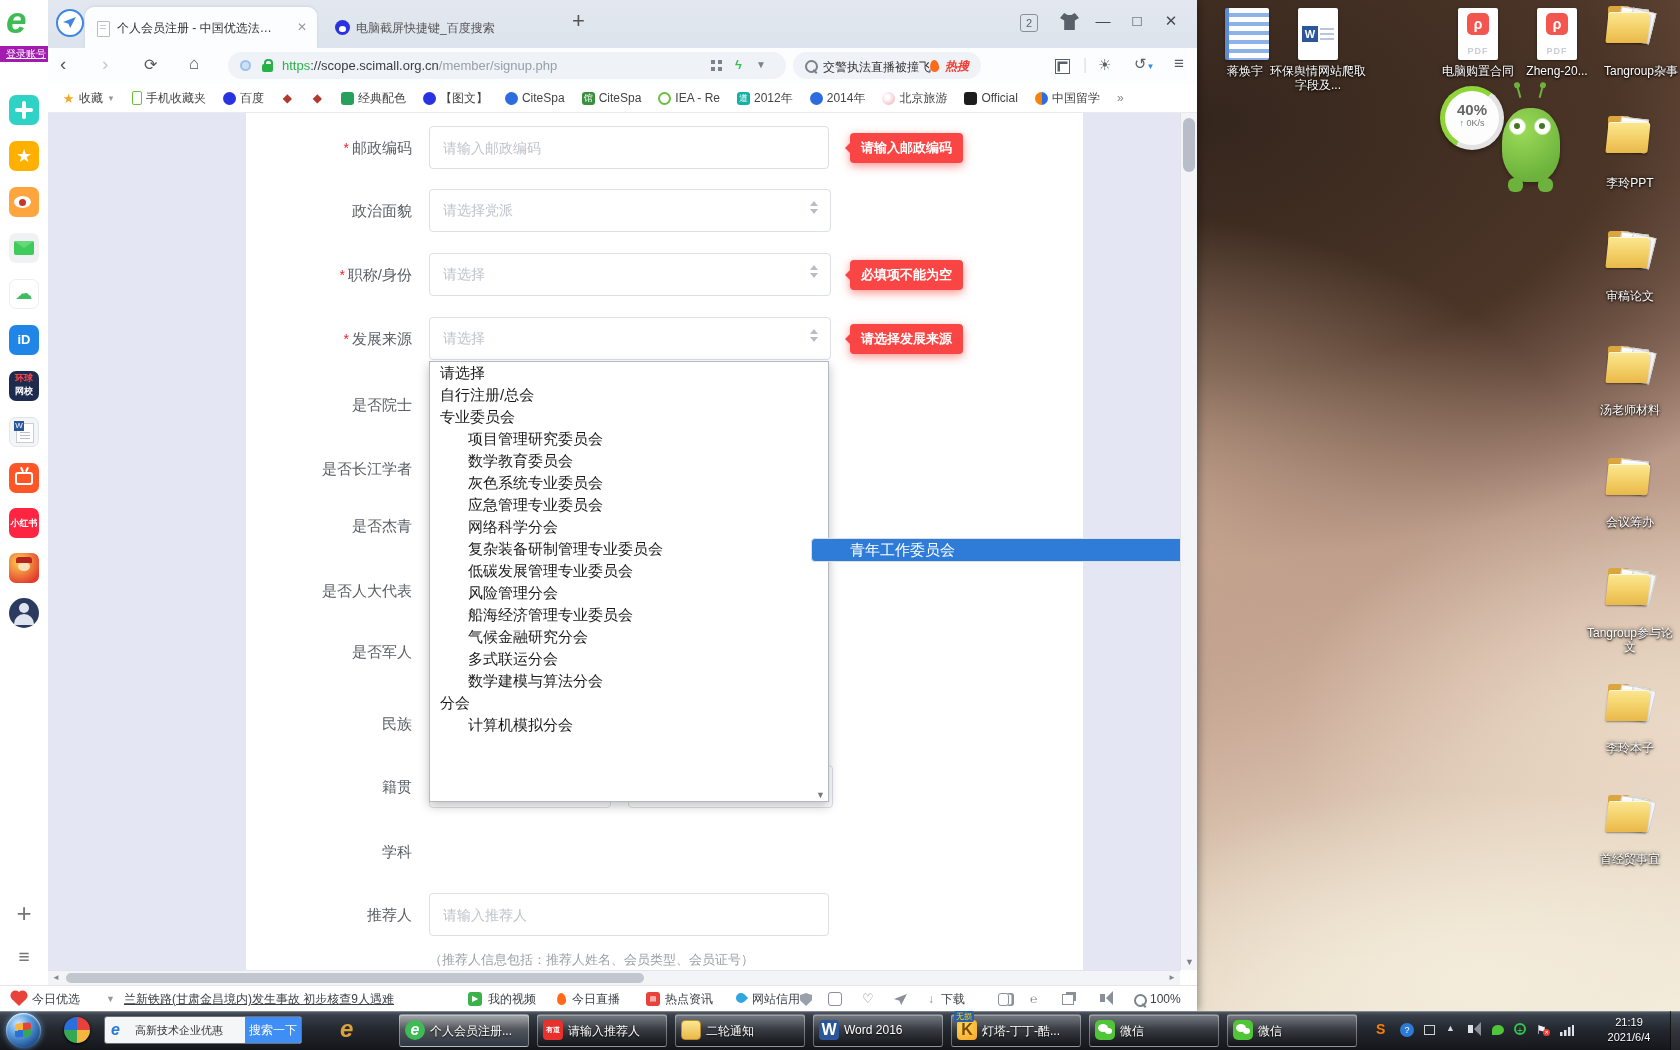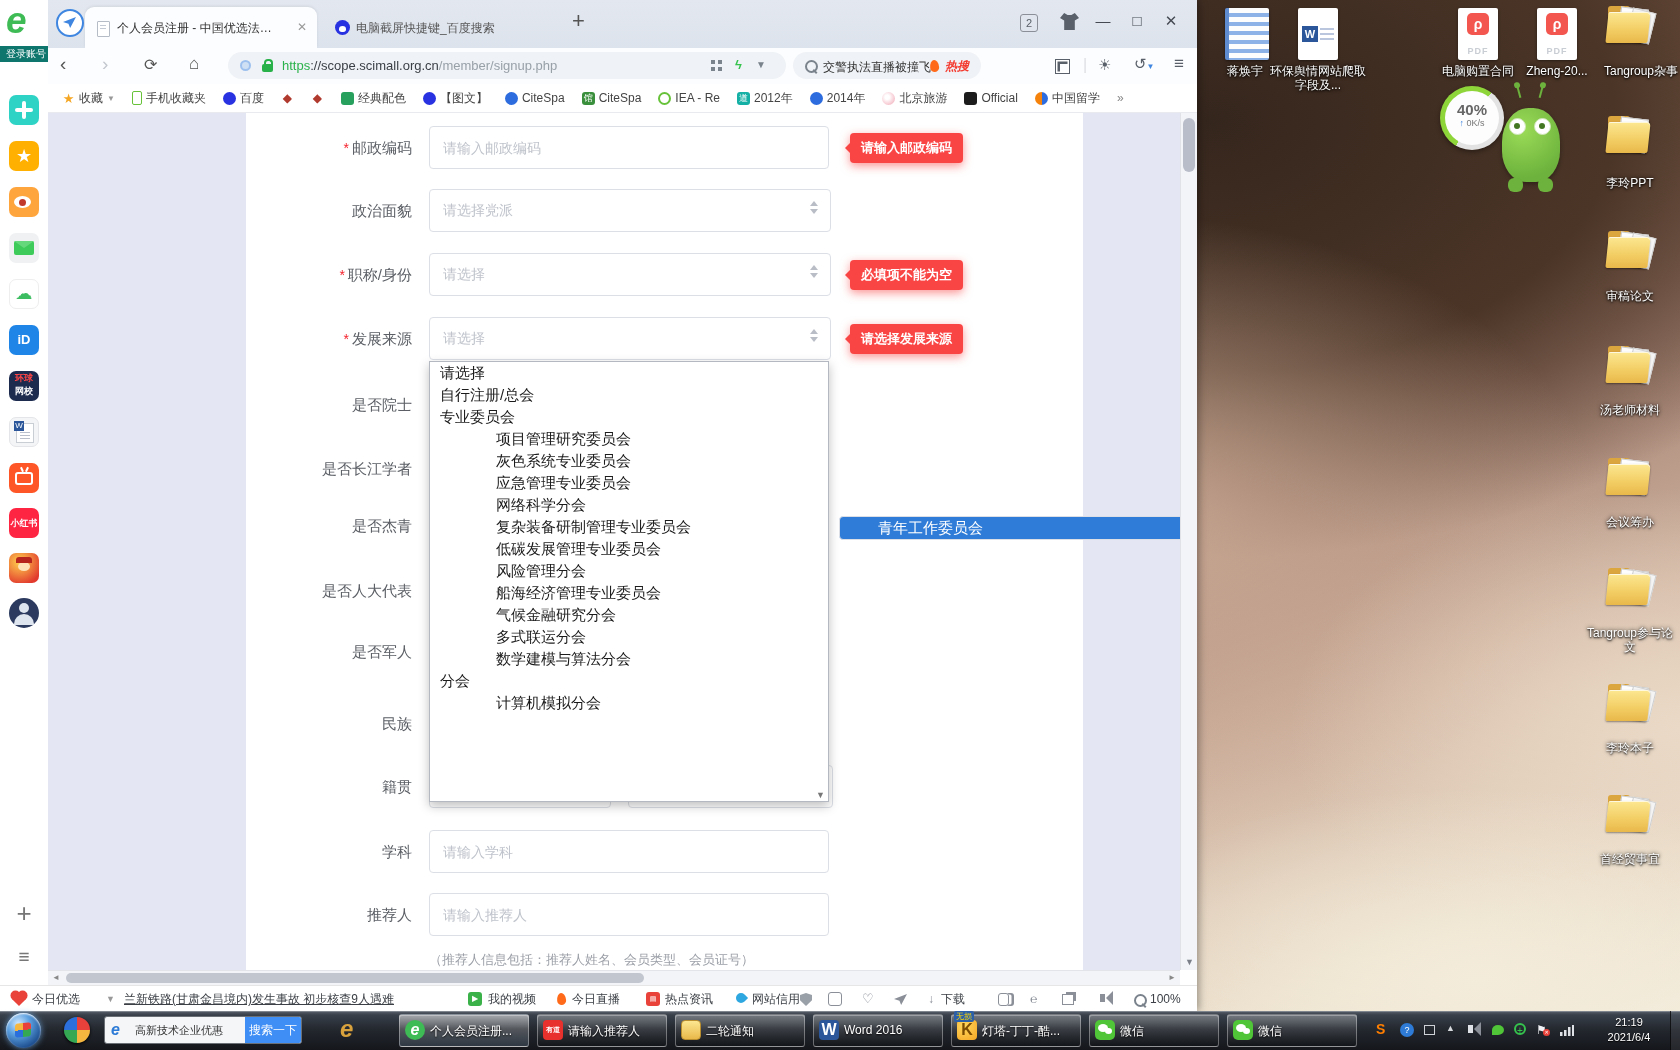--- a/index.html
+++ b/index.html
@@ -101,21 +101,21 @@
   .sel .ph{position:absolute;left:13px;top:0;line-height:41px;font-size:14px;color:#bfc3cb;}
   .stp{position:absolute;right:12px;top:11px;width:8px;}
   .stp i{display:block;width:0;height:0;border-left:4px solid transparent;border-right:4px solid transparent;}
   .stp .up{border-bottom:5px solid #b9bdc5;margin-bottom:3px;} .stp .dn{border-top:5px solid #b9bdc5;}
   .tip{position:absolute;left:802px;height:30px;line-height:30px;padding:0 11px;background:#fa4545;border-radius:4px;
     color:#fff;font-size:13px;font-weight:bold;white-space:nowrap;box-shadow:0 3px 10px rgba(250,60,60,.55);}
   .tip::before{content:"";position:absolute;left:-5px;top:10px;border-top:5px solid transparent;border-bottom:5px solid transparent;border-right:5px solid #fa4545;}
   #dropdown{position:absolute;left:381px;top:248px;width:400px;height:441px;background:#fff;border:1px solid #b4b8c0;
     box-shadow:0 4px 10px rgba(0,0,0,.25);box-sizing:border-box;z-index:5;}
   .dd{height:22px;line-height:22px;font-size:15px;color:#1b1b1b;padding-left:10px;white-space:nowrap;}
-  .dd.sub{padding-left:38px;margin-left:28px;}
+  .dd.sub{padding-left:38px;}
   .dd.grp{font-weight:normal;}
   .dd.sel{background:#2f7cd8;color:#fff;}
   #dropdown .scrollcue{position:absolute;right:3px;bottom:1px;font-size:9px;color:#777;}
   .helper{position:absolute;left:381px;top:838px;font-size:13px;color:#9a9ea6;}
   
   #vscroll{position:absolute;left:1180px;top:113px;width:17px;height:857px;background:#f3f4f7;border-left:1px solid #e0e2e8;box-sizing:border-box;}
   #vthumb{position:absolute;left:2px;top:5px;width:12px;height:54px;border-radius:7px;background:#b9bdc9;}
   #vscroll .arr{position:absolute;left:0;width:17px;text-align:center;font-size:9px;color:#7a7f88;}
   #hscroll{position:absolute;left:48px;top:970px;width:1132px;height:15px;background:#f3f4f7;border-top:1px solid #e2e4e9;box-sizing:border-box;}
   #hthumb{position:absolute;left:18px;top:2px;width:578px;height:10px;border-radius:6px;background:#c2c6cf;}
@@ -281,21 +281,21 @@
           <div class="ft"></div>
         </div>
       <div class="dt-label" style="left:1582px;top:852px;">首经贸事宜</div>
     </div>
   </div>
 
   <div id="browser">
 
     <div id="rail">
       <div class="abs" style="left:6px;top:0;width:38px;height:42px;font-size:37px;font-weight:bold;color:#3fbb55;font-style:italic;">e</div>
-      <div class="abs" style="left:0;top:46px;width:52px;height:16px;background:#0f766e;color:#fff;font-size:10px;text-align:center;line-height:16px;">登录账号</div>
+      <div class="abs" style="left:0;top:46px;width:52px;height:16px;background:#a21caf;color:#fff;font-size:10px;text-align:center;line-height:16px;text-decoration:underline;">登录账号</div>
 
       <div class="ric" style="top:95px;background:#2ed3c5;">
         <div class="abs" style="left:13px;top:6px;width:4px;height:18px;background:#fff;border-radius:2px;"></div>
         <div class="abs" style="left:6px;top:13px;width:18px;height:4px;background:#fff;border-radius:2px;"></div>
       </div>
       <div class="ric" style="top:141px;background:#ffb000;color:#fff;text-align:center;font-size:18px;line-height:30px;">★</div>
       <div class="ric" style="top:187px;background:#ffa53e;">
         <div class="abs" style="left:5px;top:9px;width:17px;height:12px;background:#fff;border-radius:50%;"></div>
         <div class="abs" style="left:10px;top:12px;width:7px;height:7px;background:#c0392b;border-radius:50%;"></div>
       </div>
@@ -489,38 +489,38 @@
       <div class="flabel" style="top:652px;"><span>籍贯</span></div>
 
       <div class="sel" style="top:652px;width:180px;"></div>
       <div class="sel" style="top:652px;left:580px;width:203px;"></div>
 
       <div id="dropdown">
         <div class="dd">请选择</div>
         <div class="dd">自行注册/总会</div>
         <div class="dd grp">专业委员会</div>
         <div class="dd sub">项目管理研究委员会</div>
+        <div class="dd sub">数学教育委员会</div>
         <div class="dd sub">灰色系统专业委员会</div>
         <div class="dd sub">应急管理专业委员会</div>
         <div class="dd sub">网络科学分会</div>
         <div class="dd sub sel">青年工作委员会</div>
         <div class="dd sub">复杂装备研制管理专业委员会</div>
         <div class="dd sub">低碳发展管理专业委员会</div>
         <div class="dd sub">风险管理分会</div>
         <div class="dd sub">船海经济管理专业委员会</div>
         <div class="dd sub">气候金融研究分会</div>
         <div class="dd sub">多式联运分会</div>
         <div class="dd sub">数学建模与算法分会</div>
         <div class="dd grp">分会</div>
         <div class="dd sub">计算机模拟分会</div>
         <div class="scrollcue">▼</div>
       </div>
 
       <div class="flabel" style="top:717px;"><span>学科</span></div>
-      <input class="ipt" style="top: 717px;" placeholder="请输入学科">
       <div class="flabel" style="top:780px;"><span>推荐人</span></div>
       <input class="ipt" style="top: 780px;" placeholder="请输入推荐人">
       <div class="helper">（推荐人信息包括：推荐人姓名、会员类型、会员证号）</div>
     </div>
 
     <div id="vscroll">
       <div id="vthumb"></div>
       <div class="arr" style="bottom:3px;">▼</div>
     </div>
     <div id="hscroll">

